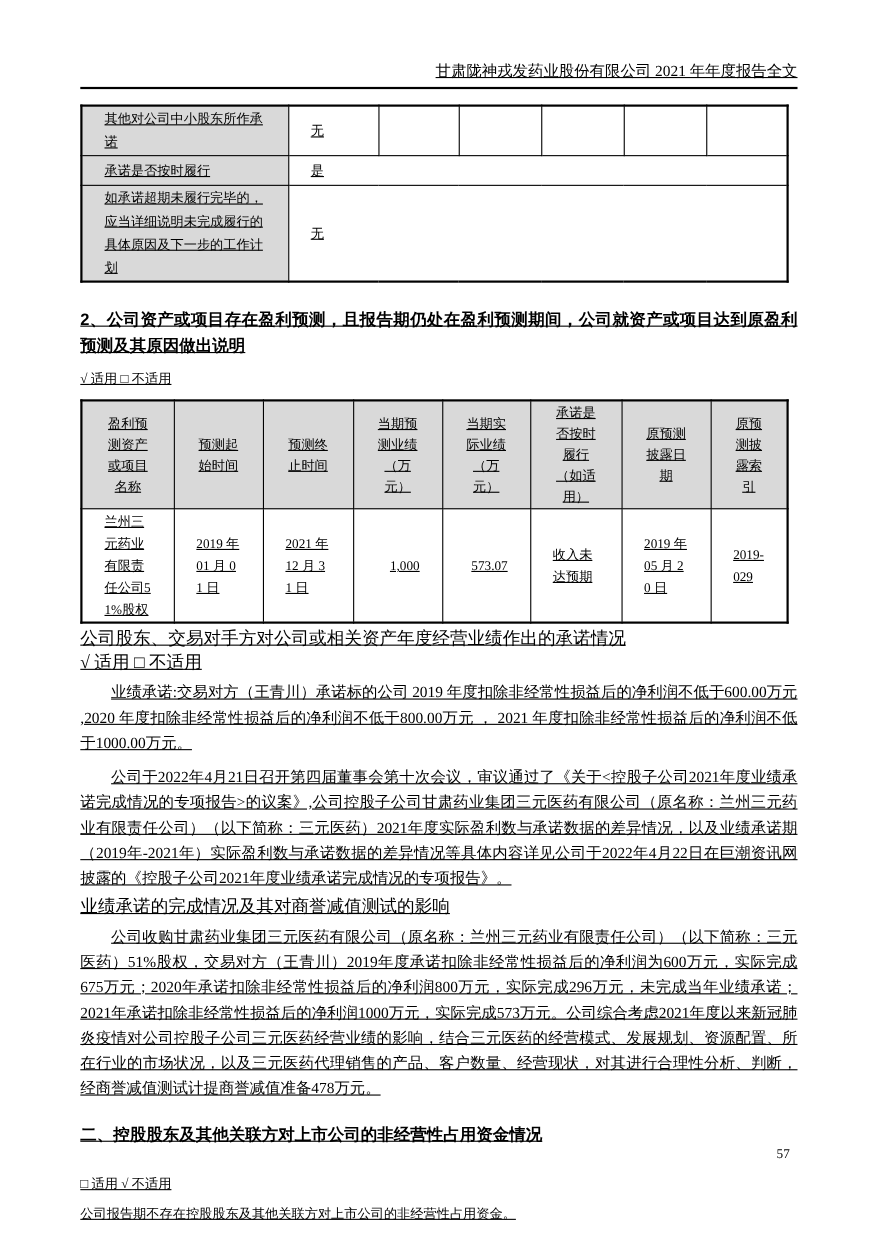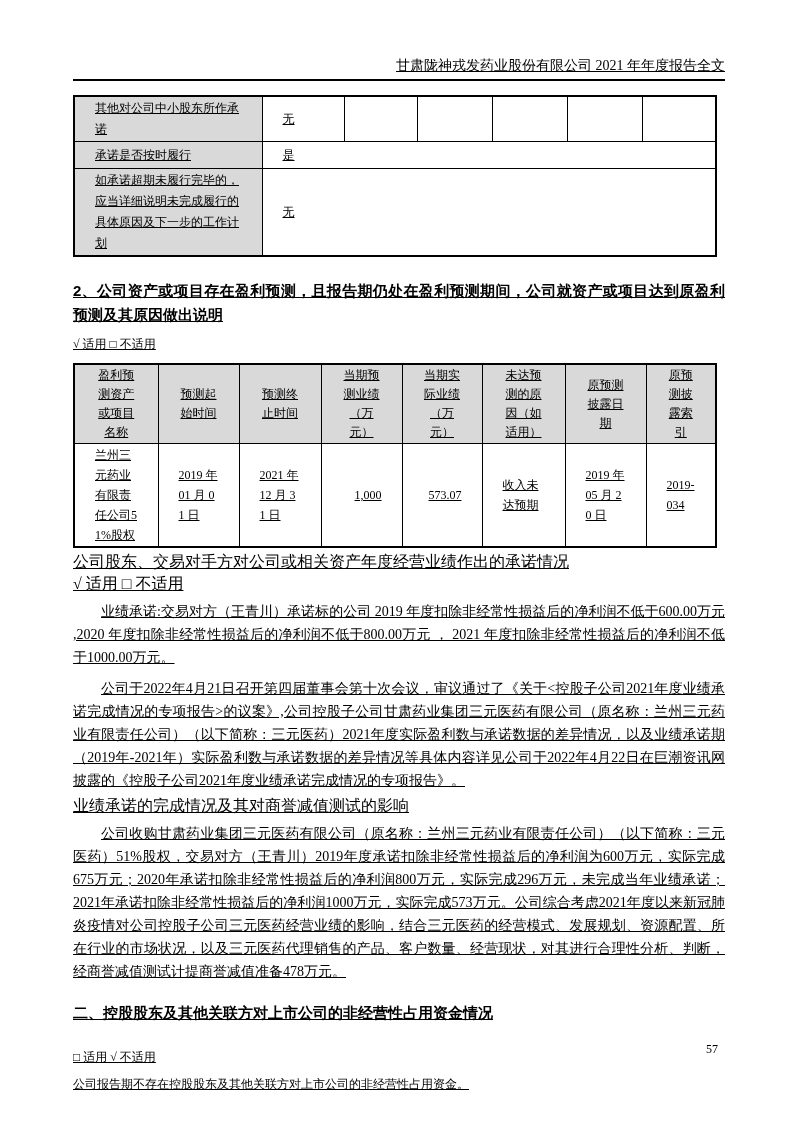--- a/index.html
+++ b/index.html
@@ -153,33 +153,33 @@
           <col style="width:81px">
           <col style="width:70px">
       </colgroup>
       <tbody>
           <tr class="hdr">
         <td>盈利预测资产或项目名称</td>
         <td>预测起始时间</td>
         <td>预测终止时间</td>
         <td>当期预测业绩（万元）</td>
         <td>当期实际业绩（万元）</td>
-        <td>未达预测的原因（如适用）</td>
+        <td>承诺是否按时履行（如适用）</td>
         <td>原预测披露日期</td>
         <td>原预测披露索引</td>
       </tr>
       <tr class="data">
         <td>兰州三元药业有限责任公司51%股权</td>
         <td>2019 年 01 月 01 日</td>
         <td>2021 年 12 月 31 日</td>
         <td class="num">1,000</td>
         <td class="num">573.07</td>
         <td>收入未达预期</td>
         <td>2019 年 05 月 20 日</td>
-        <td>2019-034</td>
+        <td>2019-029</td>
       </tr>
     </tbody>
       </table>
 
     <div class="note-line">公司股东、交易对手方对公司或相关资产年度经营业绩作出的承诺情况</div>
     <div class="note-line">√ 适用 □ 不适用</div>
 
     <div class="para">业绩承诺:交易对方（王青川）承诺标的公司 2019 年度扣除非经常性损益后的净利润不低于600.00万元 ,2020 年度扣除非经常性损益后的净利润不低于800.00万元 ， 2021 年度扣除非经常性损益后的净利润不低于1000.00万元。</div>
 
     <div class="para">公司于2022年4月21日召开第四届董事会第十次会议，审议通过了《关于&lt;控股子公司2021年度业绩承诺完成情况的专项报告&gt;的议案》,公司控股子公司甘肃药业集团三元医药有限公司（原名称：兰州三元药业有限责任公司）（以下简称：三元医药）2021年度实际盈利数与承诺数据的差异情况，以及业绩承诺期（2019年-2021年）实际盈利数与承诺数据的差异情况等具体内容详见公司于2022年4月22日在巨潮资讯网披露的《控股子公司2021年度业绩承诺完成情况的专项报告》。</div>

